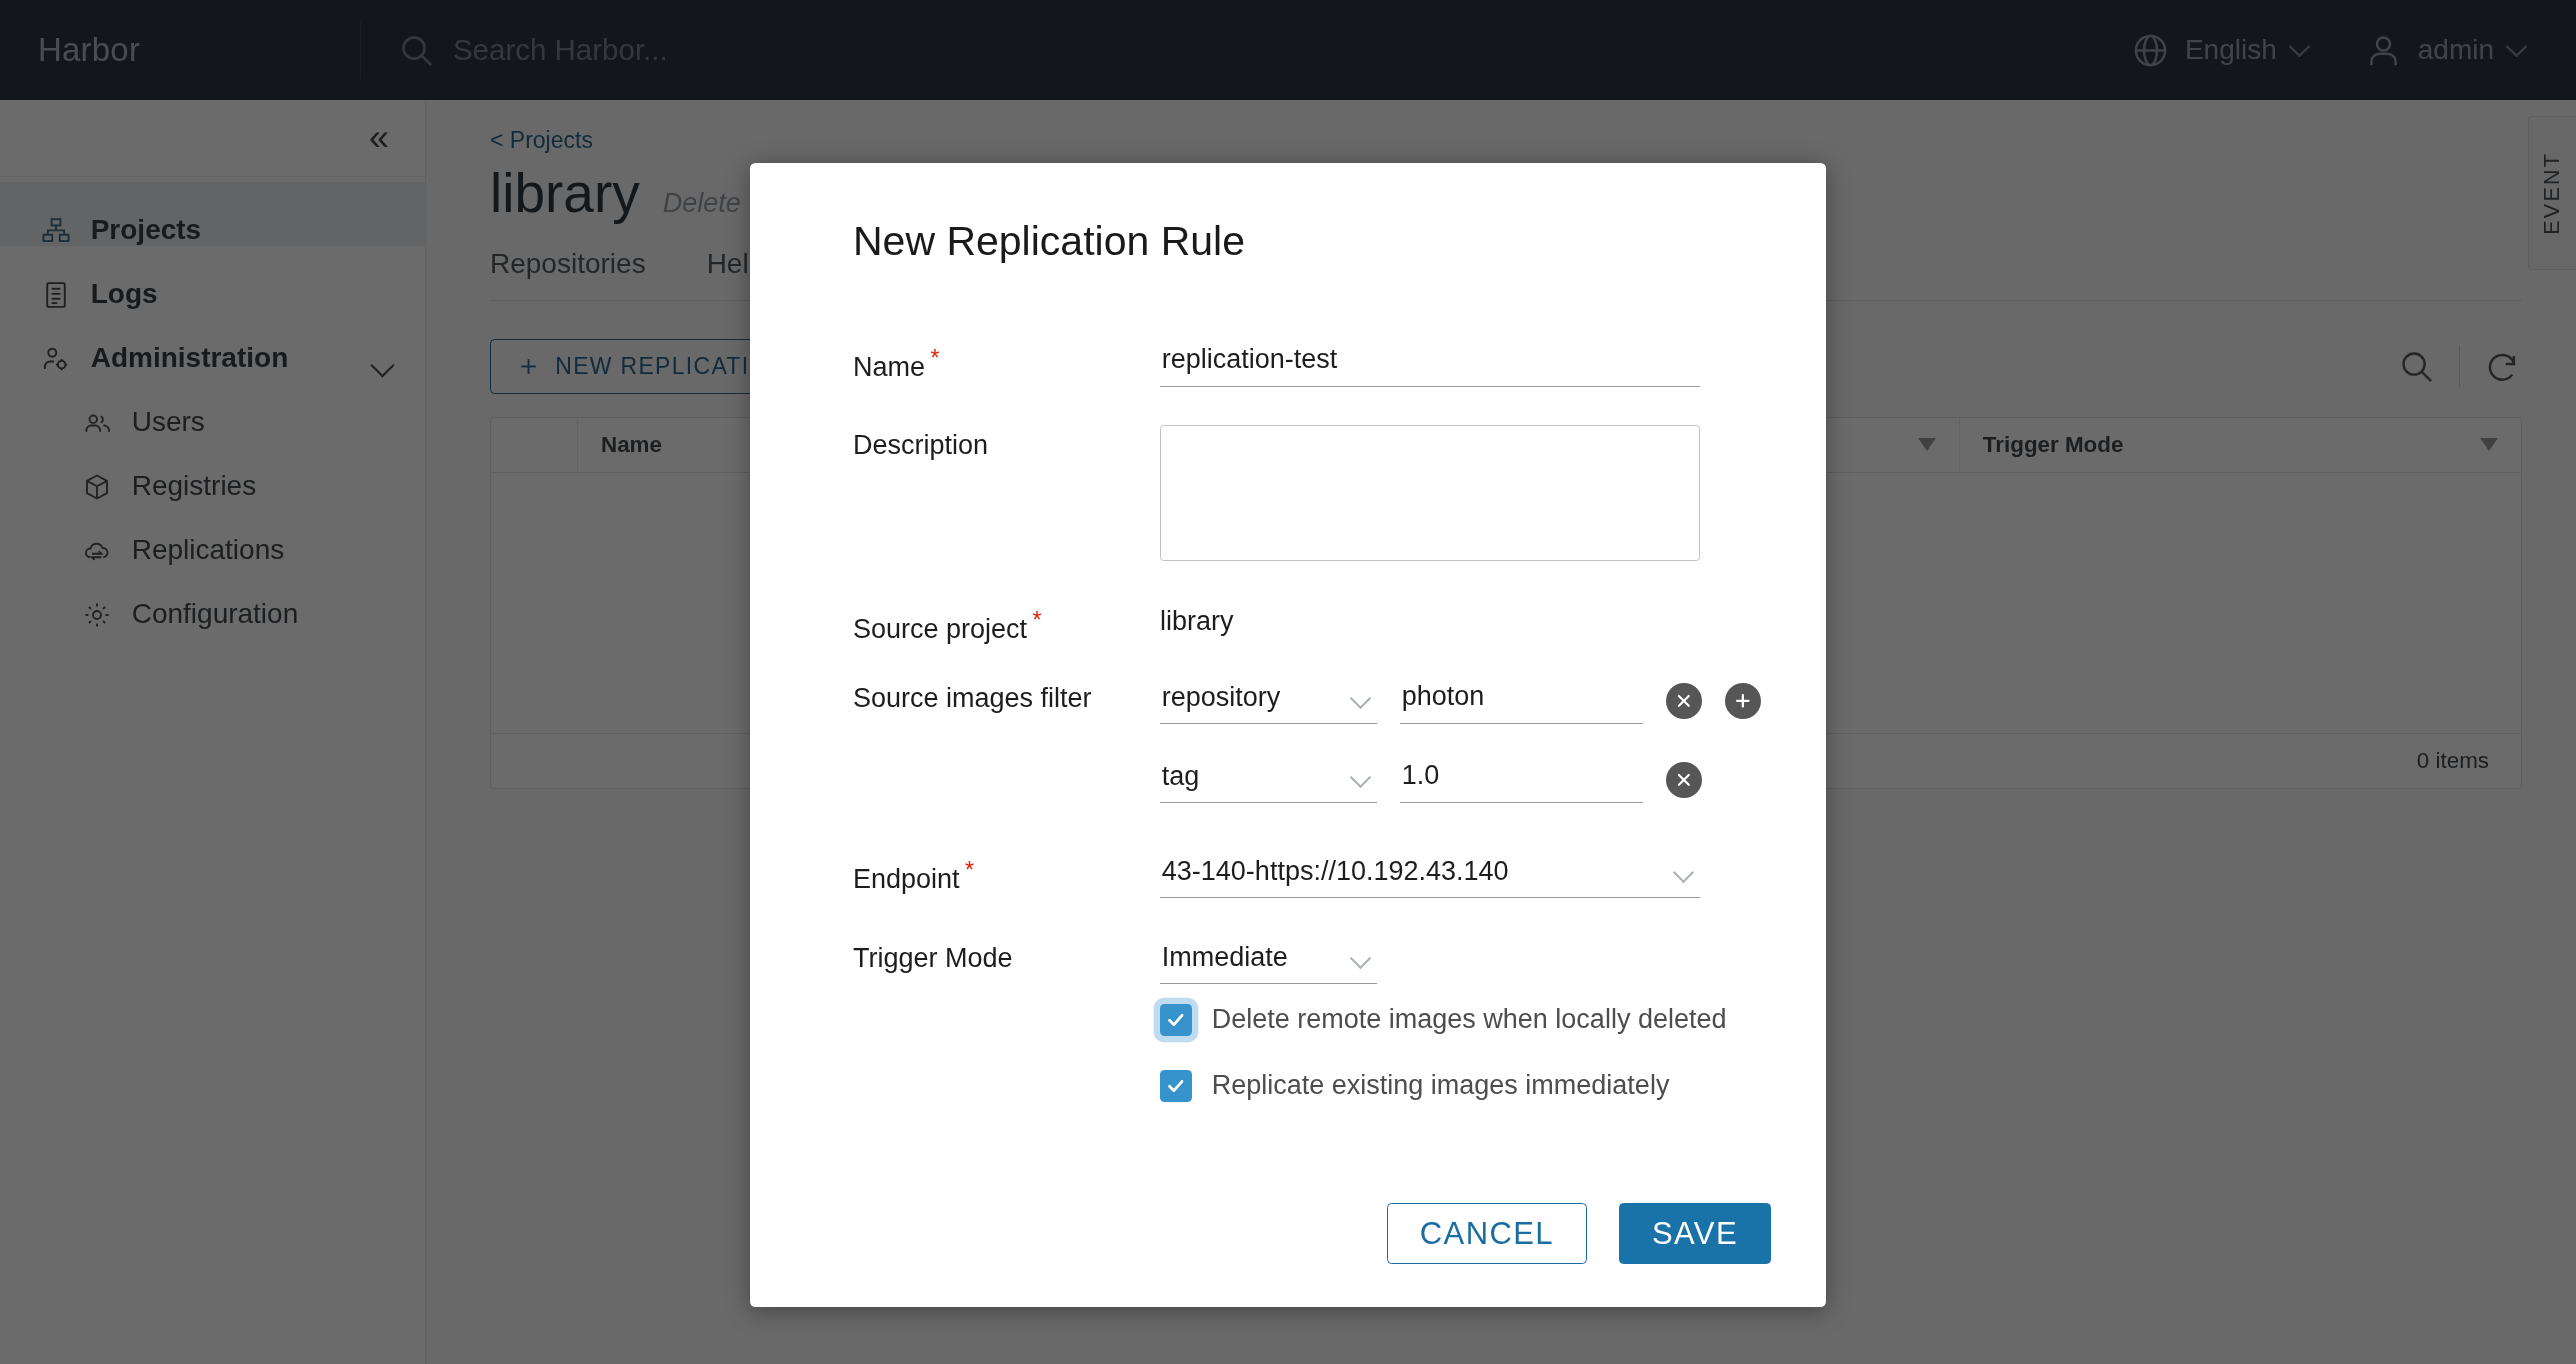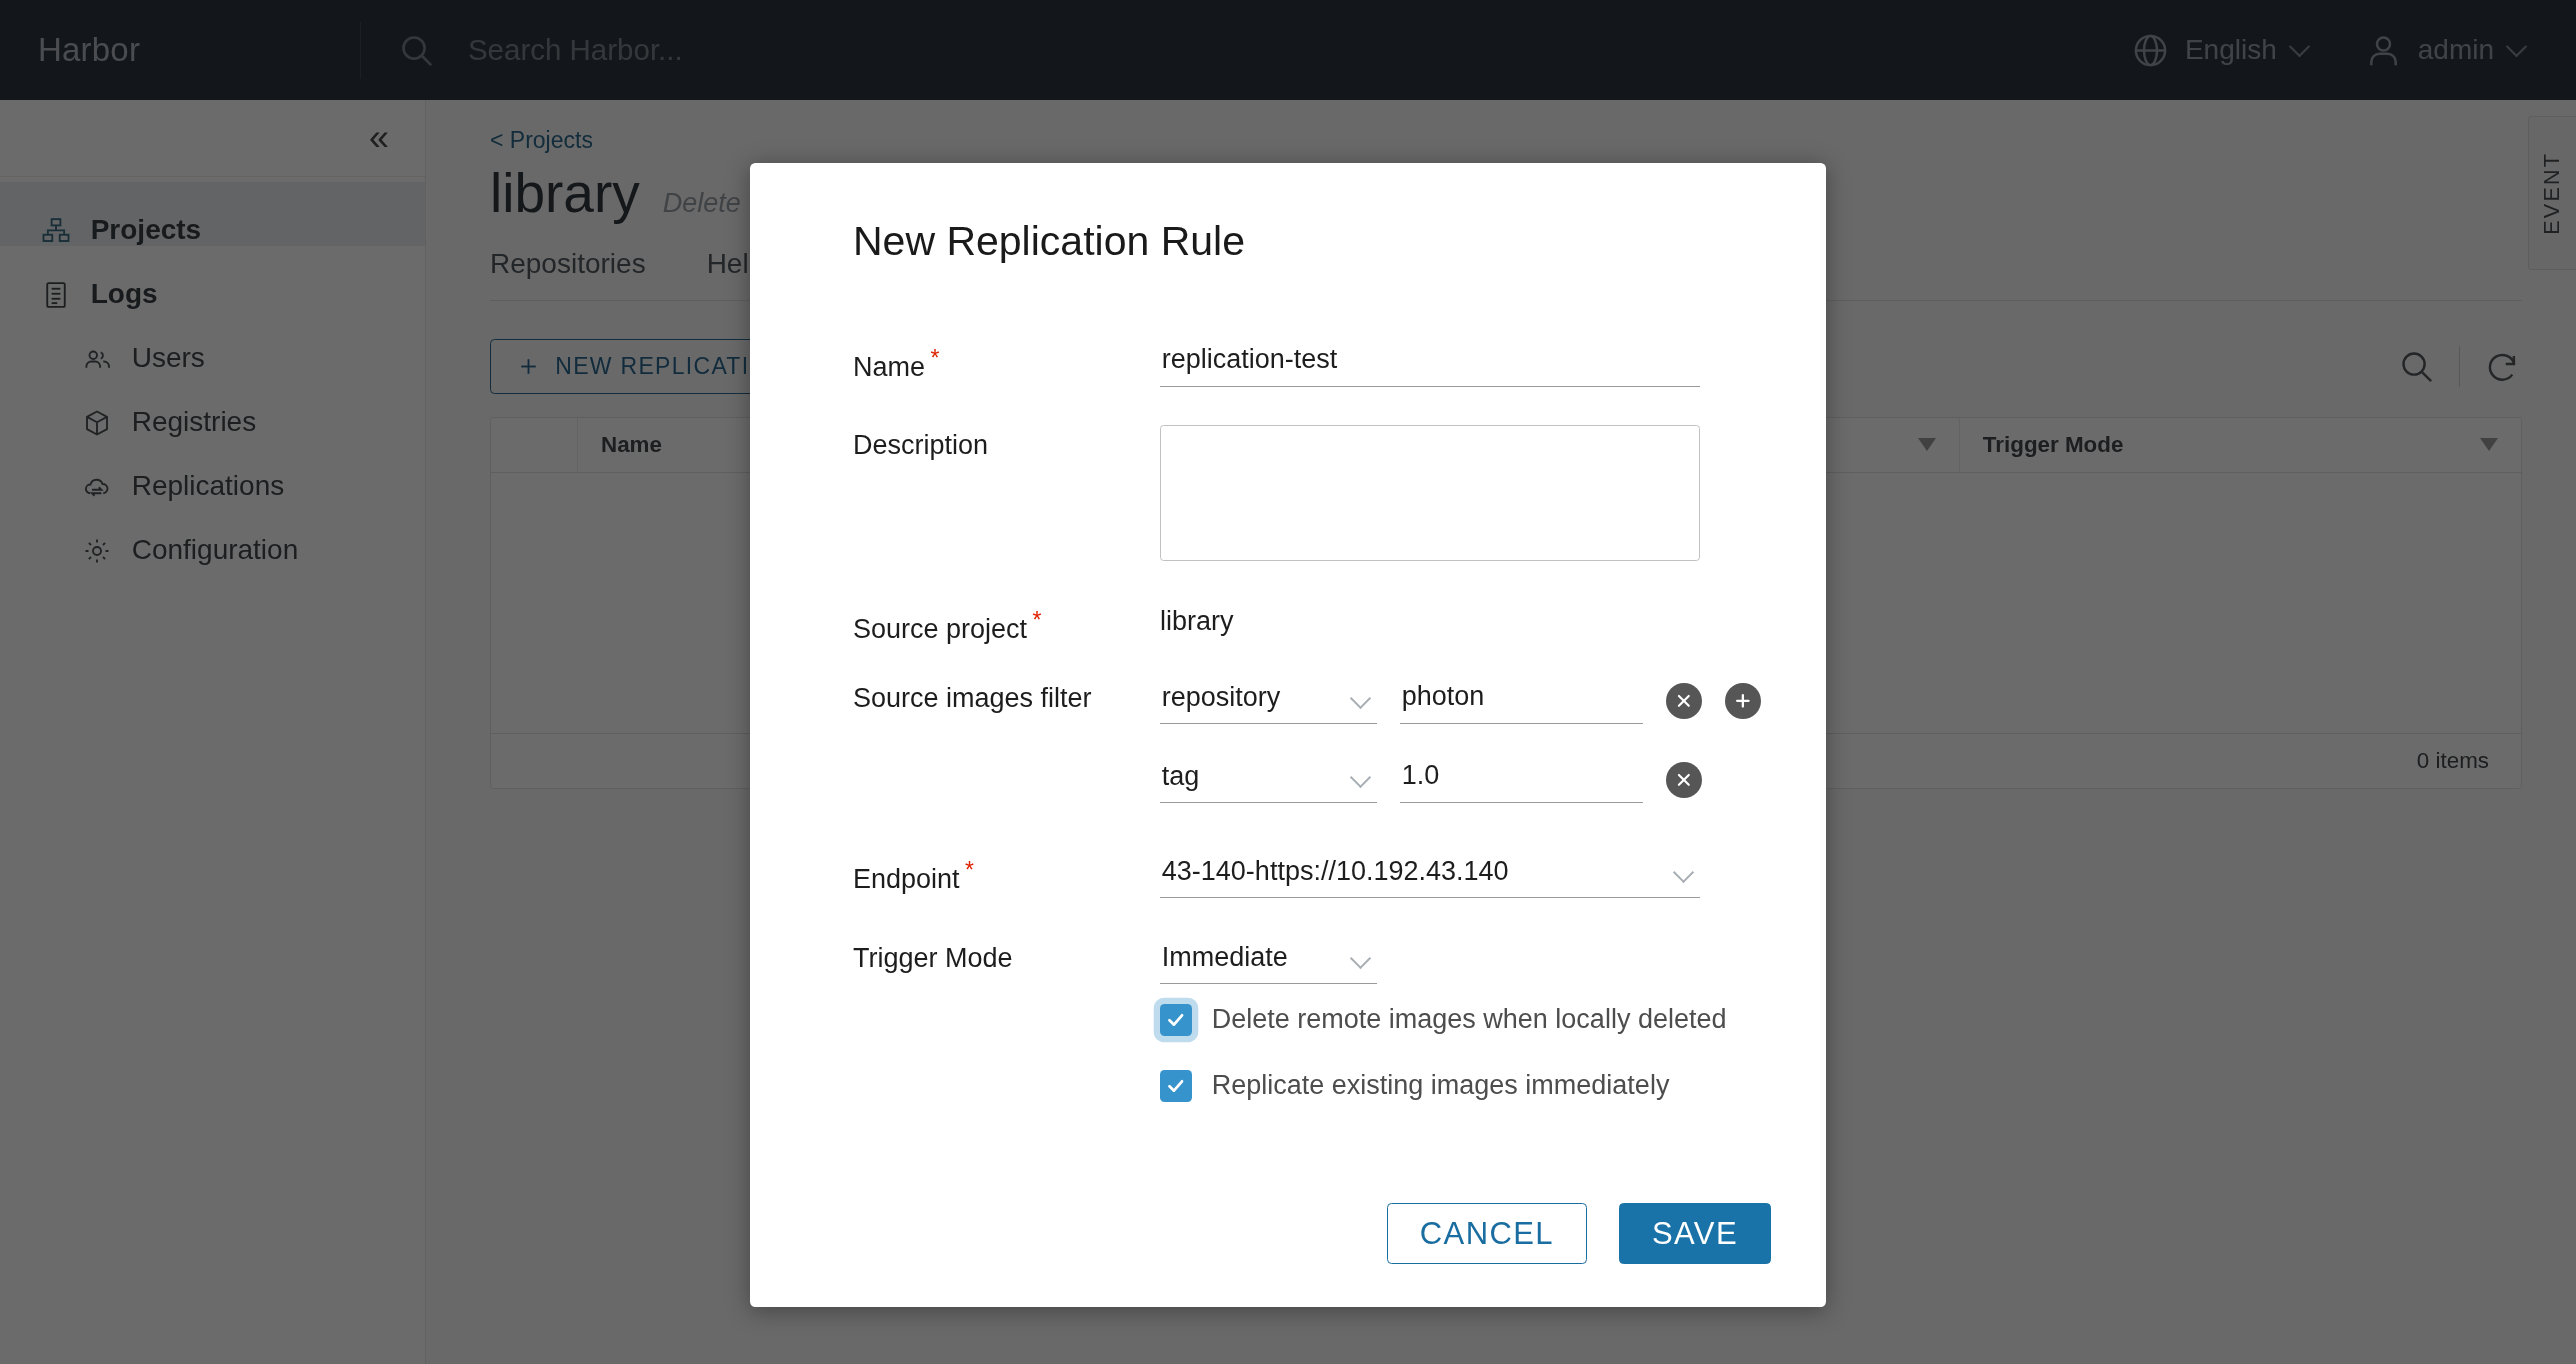--- a/index.html
+++ b/index.html
@@ -17,21 +17,21 @@
   .topbar {
     position: absolute; left: 0; top: 0; width: 2576px; height: 100px;
     background: #2f3842;
     display: flex; align-items: center;
   }
   .brand {
     color: #b0b6bd; font-size: 33px; font-weight: 400;
     padding-left: 38px; width: 360px; letter-spacing: 0.2px;
   }
   .topbar-divider { width: 0.9px; height: 57px; background: #434c56; }
-  .search-wrap { display: flex; align-items: center; gap: 32px; padding-left: 36px; flex: 1; }
+  .search-wrap { display: flex; align-items: center; gap: 17px; padding-left: 36px; flex: 1; }
   .search-ph { color: #7c858e; font-size: 29.5px; }
   .topbar-right { display: flex; align-items: center; gap: 57px; padding-right: 52px; }
   .topbar-item { display: flex; align-items: center; gap: 15px; color: #9aa1a9; font-size: 28px; }
   .chev-sm { display: inline-block; width: 15px; height: 15px;
     border-right: 2.7px solid #8a9199; border-bottom: 2.7px solid #8a9199;
     transform: rotate(45deg) translate(-2.7px,-2.7px); }
 
   .body-area { position: absolute; left: 0; top: 100px; width: 2576px; height: 1264px; background: #fafafa; }
 
   .sidenav {
@@ -229,20 +229,30 @@
           <svg class="nav-ico" viewBox="0 0 24 24" fill="none" stroke="#44494e" stroke-width="1.5">
             <rect x="5" y="2.5" width="14" height="19" rx="1"></rect>
             <line x1="8.5" y1="7" x2="15.5" y2="7"></line>
               <line x1="8.5" y1="11" x2="15.5" y2="11"></line>
             <line x1="8.5" y1="15" x2="15.5" y2="15"></line>
               <line x1="8.5" y1="18.5" x2="13" y2="18.5"></line>
           </svg>
           <span>Logs</span>
         </div>
 
+        <div class="nav-item top">
+          <svg class="nav-ico" viewBox="0 0 24 24" fill="none" stroke="#44494e" stroke-width="1.5">
+            <circle cx="9" cy="7" r="3.2"></circle>
+              <path d="M3 20v-1.6A4.4 4.4 0 0 1 7.4 14h3"></path>
+            <circle cx="16.5" cy="16.5" r="3"></circle>
+              <path d="M16.5 12v1.3M16.5 19.7V21M12 16.5h1.3M19.7 16.5H21"></path>
+          </svg>
+          <span>Administration</span>
+          <i class="caret-right"></i>
+        </div>
 
         <div class="nav-item sub">
           <svg class="nav-ico" viewBox="0 0 24 24" fill="none" stroke="#4d5257" stroke-width="1.5">
             <circle cx="9" cy="9" r="3"></circle>
               <path d="M3.5 19v-1.2A4 4 0 0 1 7.5 14h3a4 4 0 0 1 4 3.8V19"></path>
             <path d="M15 6.6a2.8 2.8 0 0 1 0 5.2M17 14h.6a4 4 0 0 1 4 3.8V19"></path>
           </svg>
           <span>Users</span>
         </div>
 

